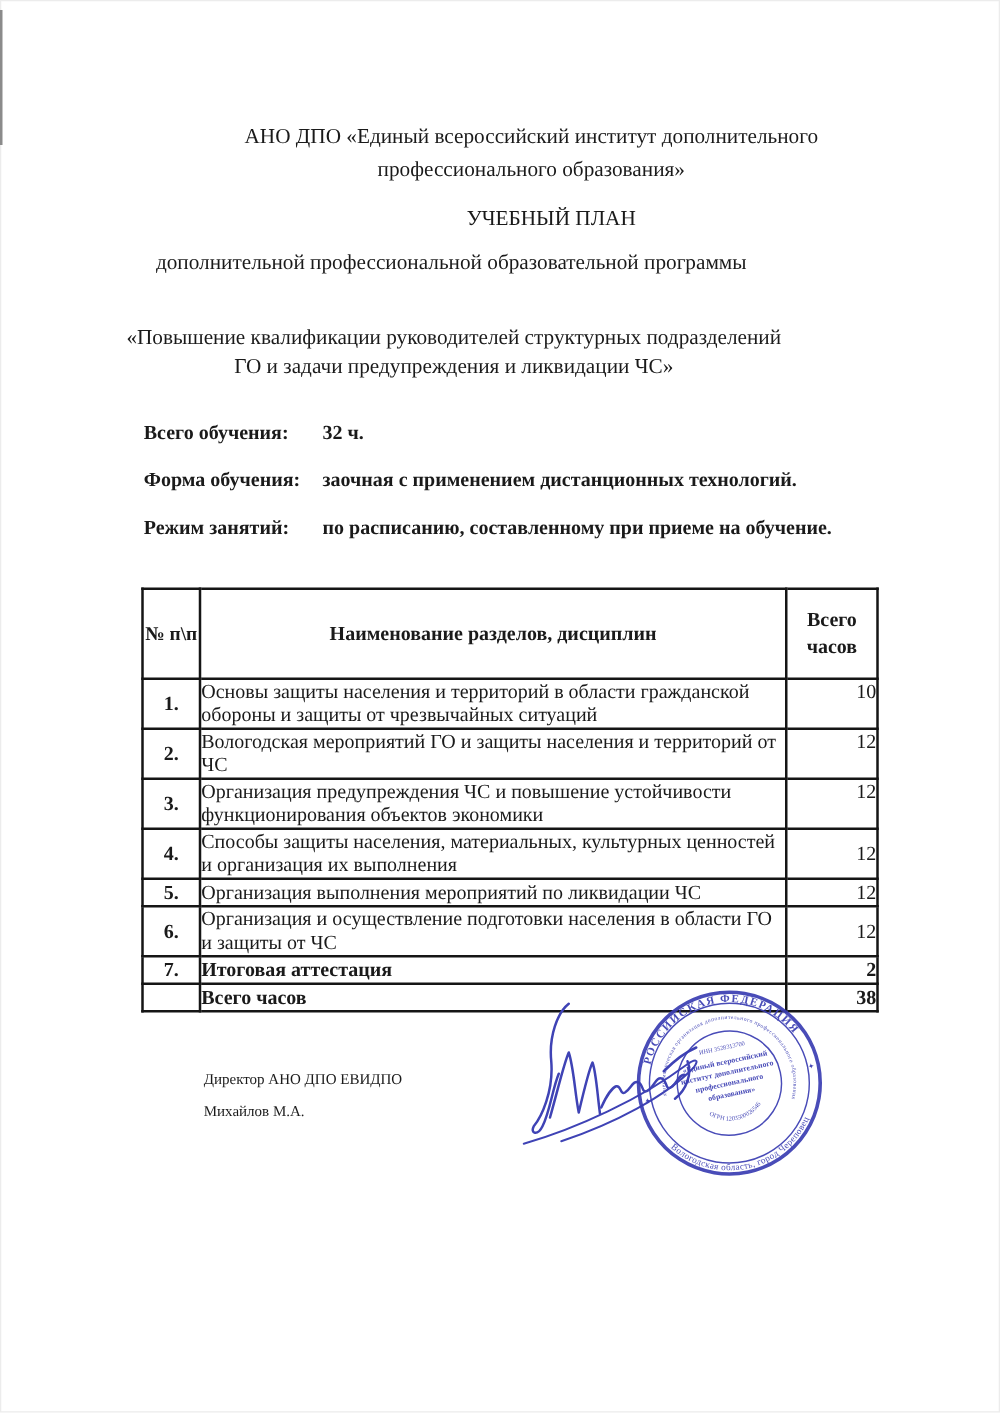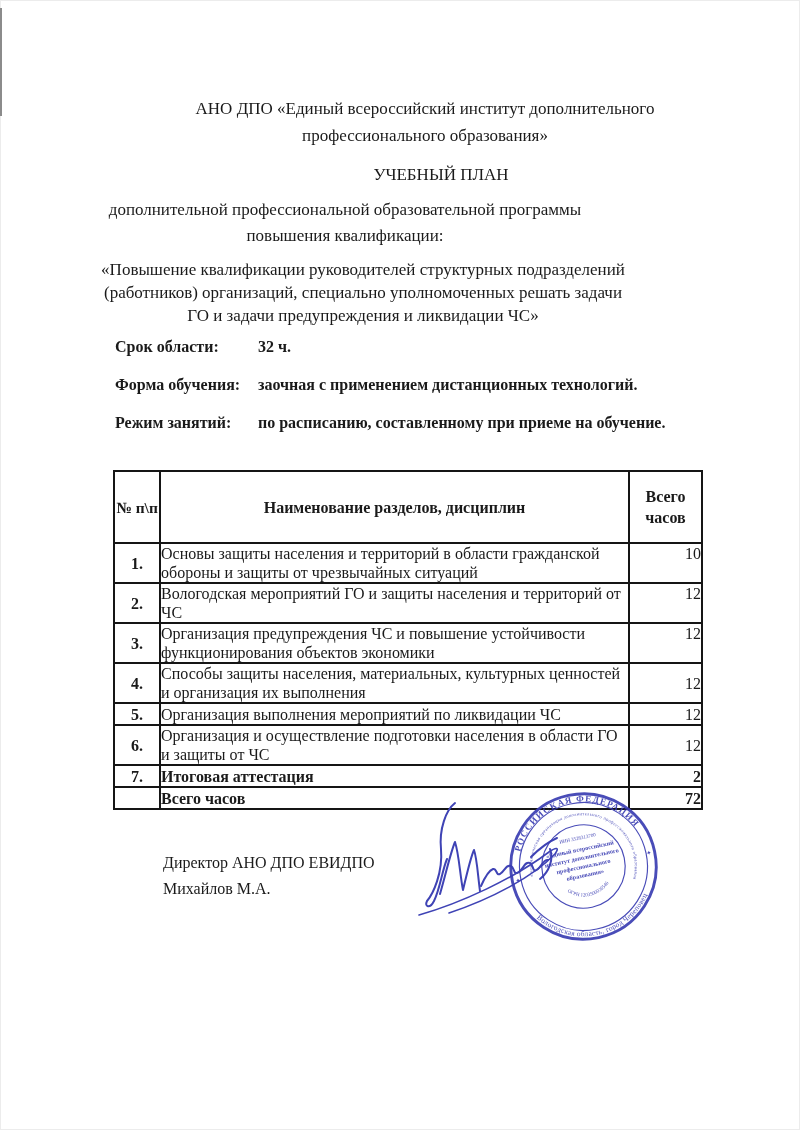--- a/index.html
+++ b/index.html
@@ -7,21 +7,21 @@
     width:800px;height:1130px;position:relative;background:#ffffff;
     font-family:"Liberation Serif","DejaVu Serif",serif;color:#1a1a1a;
     box-shadow:inset 0 0 0 1px #ececec;overflow:hidden;
   }
   .center{text-align:center;}
   .bold{font-weight:normal;padding-left:25px;}
   .abs{position:absolute;}
 
   .org-title{top:95px;left:0;width:800px;font-size:17px;line-height:27px;}
   .doc-title{top:165px;left:0;width:736px;font-size:17px;margin-left:48px;}
-  .subtitle{top:197px;left:0;width:640px;font-size:17px;line-height:26px;}
+  .subtitle{top:197px;left:16px;width:640px;font-size:17px;line-height:26px;}
   .program{top:258px;left:0;width:676px;font-size:17px;line-height:23px;}
 
   .details{top:337px;left:115px;width:600px;font-size:16px;font-weight:bold;}
   .detail-row{display:flex;margin-bottom:19px;line-height:19px;}
   .detail-label{width:143px;flex:0 0 143px;}
 
   table.curriculum{
     position:absolute;top:470px;left:113px;width:588px;
     border-collapse:collapse;table-layout:fixed;font-size:16px;padding-left:32px;
   }
@@ -33,51 +33,49 @@
   }
   table.curriculum th{font-weight:bold;text-align:center;height:70px;line-height:21px;}
   table.curriculum th.h-num{font-size:15.5px;white-space:nowrap;}
   td.c-num{text-align:center;font-weight:bold;line-height:19px;}
   td.c-name{text-align:left;padding:1px 2px 1px 3px;line-height:19px;}
   td.c-hours{text-align:right;line-height:19px;padding:1px 0;}
   tr.valign-top td.c-hours{vertical-align:top;}
   tr.single td{height:20px;}
   tr.bold-row td{font-weight:bold;}
 
-  .sig-text{top:850px;left:163px;font-size:16px;line-height:26px;}
+  .sig-text{top:850px;left:163px;font-size:12px;line-height:26px;}
   .sig-scrawl{top:797px;left:413px;width:152px;height:122px;}
   .stamp{top:789px;left:506px;width:155px;height:155px;opacity:.92;}
   .scan-artifact{top:8px;left:0;width:2px;height:108px;background:#8b8b8b;}
 </style>
 </head>
 <body>
 
 <div class="abs scan-artifact"></div>
 
 <div class="abs org-title center bold">
   <div>АНО ДПО «Единый всероссийский институт дополнительного</div>
   <div>профессионального образования»</div>
 </div>
 
 <div class="abs doc-title center bold">УЧЕБНЫЙ ПЛАН</div>
 
 <div class="abs subtitle center bold">
   <div>дополнительной профессиональной образовательной программы</div>
-  <div>повышения квалификации:</div>
 </div>
 
 <div class="abs program center bold">
   <div>«Повышение квалификации руководителей структурных подразделений</div>
-  <div>(работников) организаций, специально уполномоченных решать задачи</div>
   <div>ГО и задачи предупреждения и ликвидации ЧС»</div>
 </div>
 
 <div class="abs details">
   <div class="detail-row">
-    <span class="detail-label">Срок области:</span>
+    <span class="detail-label">Всего обучения:</span>
     <span class="detail-value">32 ч.</span>
   </div>
   <div class="detail-row">
     <span class="detail-label">Форма обучения:</span>
     <span class="detail-value">заочная с применением дистанционных технологий.</span>
   </div>
   <div class="detail-row">
     <span class="detail-label">Режим занятий:</span>
     <span class="detail-value">по расписанию, составленному при приеме на обучение.</span>
   </div>
@@ -128,21 +126,21 @@
       <td class="c-hours">12</td>
     </tr>
     <tr class="single bold-row">
       <td class="c-num">7.</td>
       <td class="c-name">Итоговая аттестация</td>
       <td class="c-hours">2</td>
     </tr>
     <tr class="single bold-row">
       <td class="c-num"></td>
       <td class="c-name">Всего часов</td>
-      <td class="c-hours">72</td>
+      <td class="c-hours">38</td>
     </tr>
   </tbody>
 </table>
 
 <div class="abs sig-text">
   <div>Директор АНО ДПО ЕВИДПО</div>
   <div>Михайлов М.А.</div>
 </div>
 
 <svg class="abs sig-scrawl" viewBox="0 0 152 122" fill="none" stroke="#3f43b5" stroke-width="2" stroke-linecap="round" stroke-linejoin="round">

